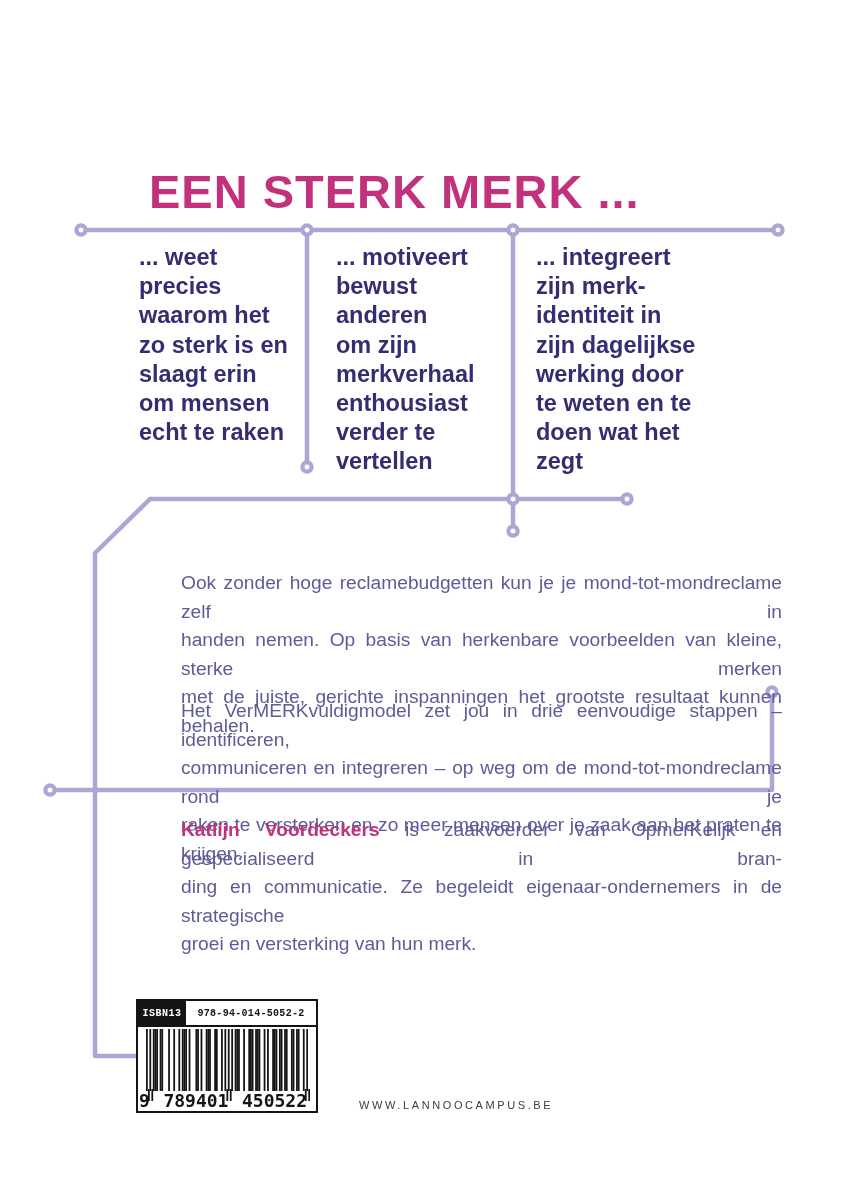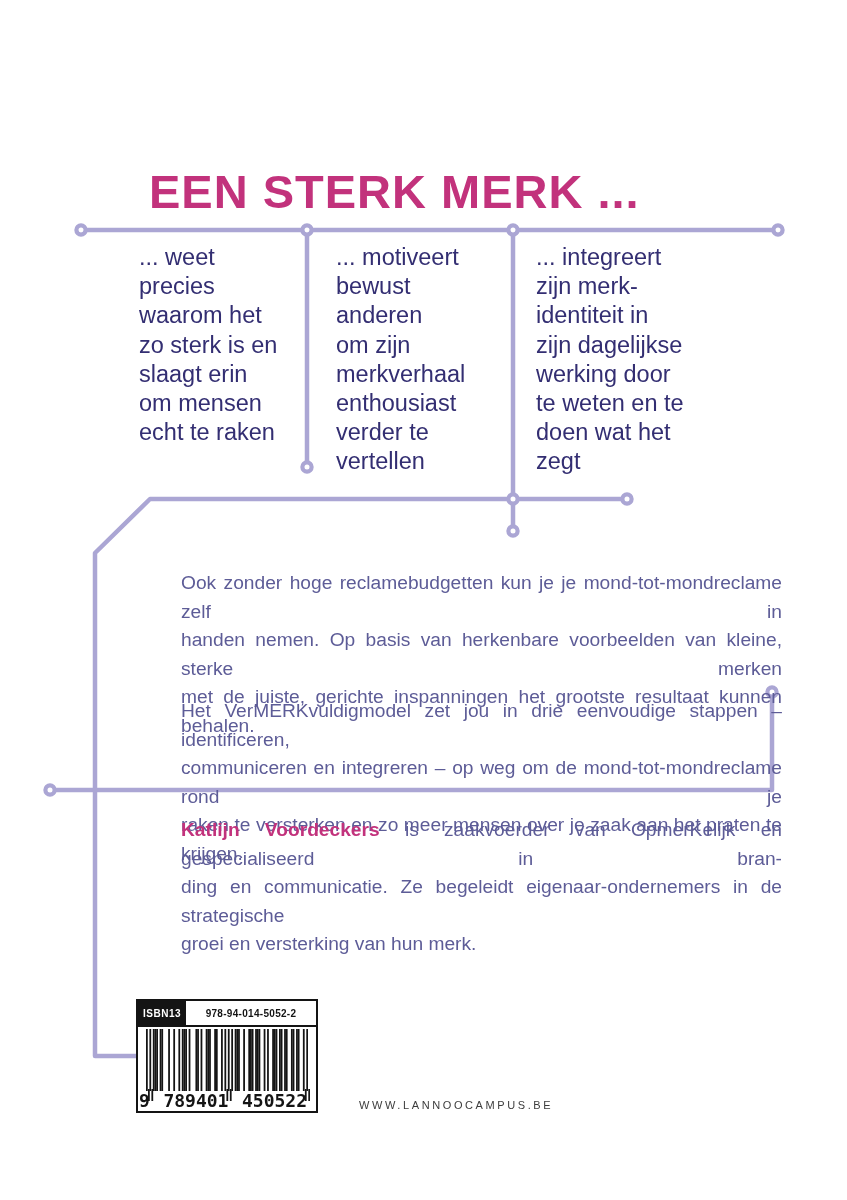--- a/index.html
+++ b/index.html
@@ -12,21 +12,21 @@
   .net path{fill:none;stroke:var(--line,#aba6d4);stroke-width:4.5;stroke-linejoin:round;stroke-linecap:butt;}
   .net circle{fill:#ffffff;stroke:var(--line,#aba6d4);stroke-width:4.2;}
 
   .title{
     position:absolute;left:137px;top:155px;margin:12px;
     font-size:47px;line-height:1.05;font-weight:bold;letter-spacing:1px;
     color:var(--magenta,#c2327c);white-space:nowrap;
   }
   .col{
     position:absolute;top:243px;
-    font-size:23.5px;line-height:29.2px;font-weight:normal;
+    font-size:23.5px;line-height:29.2px;font-weight:bold;
     color:var(--navy,#332e72);white-space:pre-line;
   }
   .col1{left:139px;width:175px;}
   .col2{left:336px;width:165px;}
   .col3{left:536px;width:200px;}
 
   .body{
     position:absolute;left:156px;width:601px;
     font-size:19.2px;line-height:28.6px;font-weight:400;
     color:var(--bodytext,#5d5c97);
@@ -37,21 +37,21 @@
   .bio{top:816px;}
   .jline{text-align:justify;text-align-last:justify;}
   .jlast{text-align-last:left;}
   .book-title{font-style:italic;}
   .author-name{color:var(--magenta,#c2327c);font-weight:bold;}
 
   .barcode{
     position:absolute;left:136px;top:999px;width:182px;height:114px;
     background:#ffffff;border:2px solid var(--ink,#141414);box-sizing:border-box;
   }
-  .bc-header{display:flex;height:24px;border-bottom:2px solid var(--ink,#141414);}
+  .bc-header{display:flex;height:24px;border-bottom:2px solid var(--ink,#141414);font-family:Liberation Mono, monospace;}
   .bc-label{
     width:48px;background:var(--ink,#141414);color:#ffffff;
     font-size:10px;font-weight:bold;letter-spacing:.5px;
     display:flex;align-items:center;justify-content:center;
   }
   .bc-number{
     flex:1;display:flex;align-items:center;justify-content:center;
     font-size:10px;font-weight:bold;letter-spacing:.3px;color:var(--ink,#141414);
     white-space:nowrap;
   }

